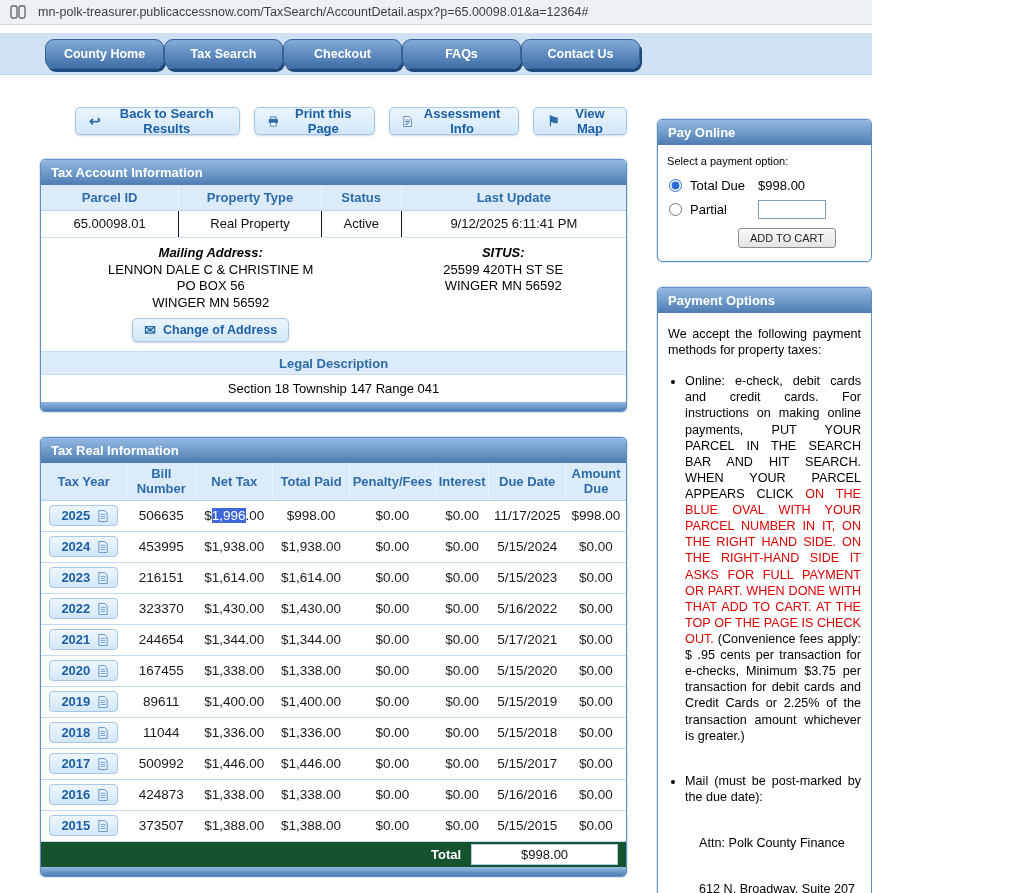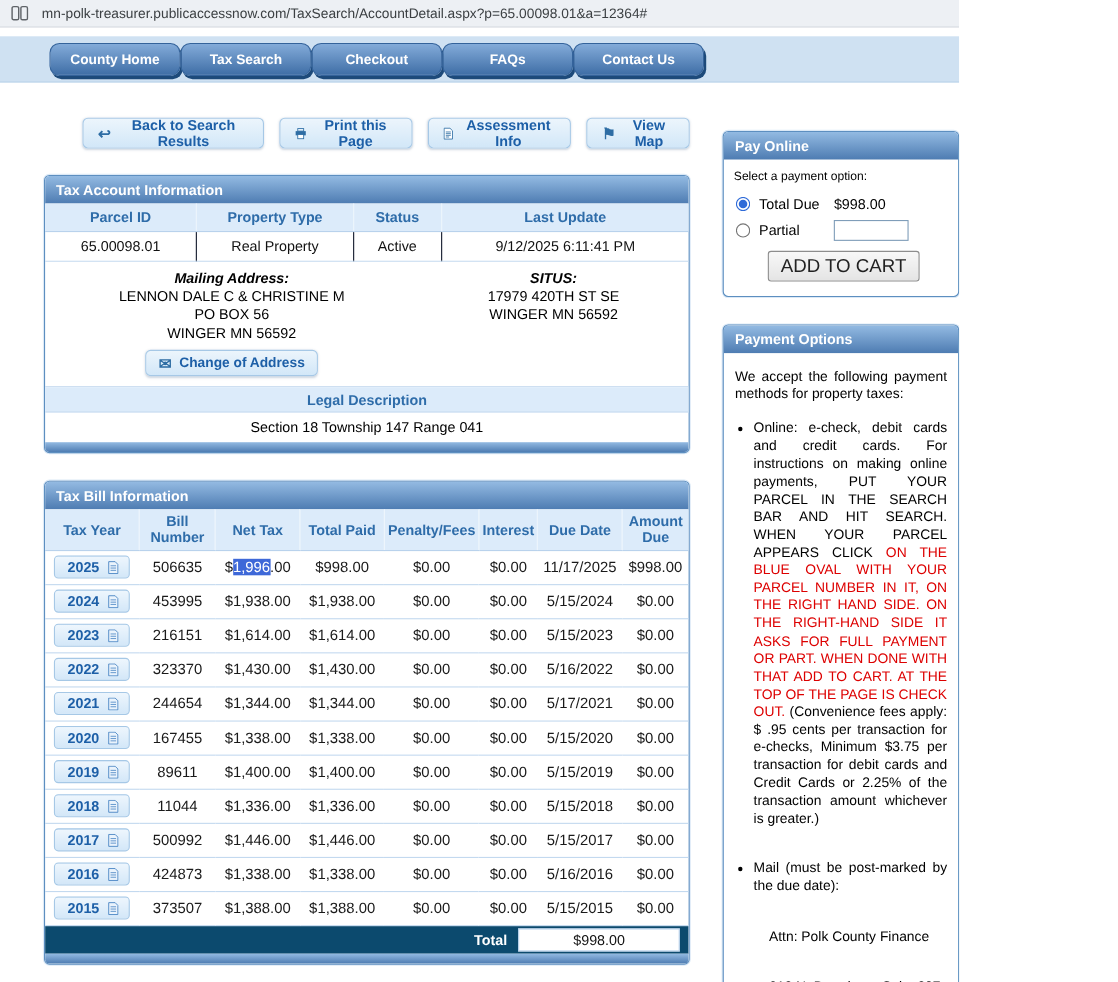--- a/index.html
+++ b/index.html
@@ -47,37 +47,37 @@
   .legal-value { text-align:center; font-size:13px; height:27px; line-height:27px; }
 
   
   .bills-table th { background:#dcebfa; color:#2e6ca9; font-size:13px; height:37px; border-bottom:1px solid #b9d2ec; border-right:1px solid #edf5fc; vertical-align:middle; padding:0 2px; }
   .bills-table th:last-child { border-right:none; }
   .bills-table td { text-align:center; font-size:13.5px; height:31px; border-bottom:1px solid #c3d9ef; color:#1a1a1a; }
   .muted { color:#98a0a8; }
 
   .year-btn { display:inline-flex; align-items:center; gap:8px; padding:2px 9px 2px 11px; background:linear-gradient(#eef6fd,#d3e7f8); border:1px solid #a6c8e6; border-radius:4px; font-weight:bold; font-size:13px; color:#1d5fa7; cursor:pointer; }
 
-  .total-row { display:flex; align-items:center; justify-content:flex-end; height:25px; background:#0c4a6e; }
+  .total-row { display:flex; align-items:center; justify-content:flex-end; height:25px; background:#14532d; }
   .total-label { color:#fff; font-weight:bold; font-size:13px; margin-right:10px; }
   .total-value { width:147px; margin-right:8px; background:#fff; border:1px solid #b2cde9; font-size:13px; text-align:center; padding:2px 0; color:#111; }
 
   .text-selection { background:#3e68d8; color:#fff; }
 
   
   .pay-panel { margin-top:12px; }
   .pay-body { padding:10px 9px 13px; }
   .pay-prompt { font-size:11px; margin-bottom:11px; color:#000; }
   .radio-row { display:flex; align-items:center; margin-bottom:7px; font-size:13px; cursor:pointer; }
   .radio-row input[type=radio] { margin:0 8px 0 2px; width:13px; height:13px; accent-color:#2f6bd8; }
   .radio-label { width:68px; }
   .radio-value { color:#000; }
   .partial-input { width:68px; height:19px; border:1px solid #7f9db9; font-size:12px; padding:0 3px; }
   .cart-row { display:flex; justify-content:flex-end; padding-right:26px; margin-top:9px; }
-  .cart-btn { font-family:inherit; font-size:17px; color:#222; background:linear-gradient(#f8f8f8,#e4e4e4); border:1px solid #8d8d8d; border-radius:3px; padding:3px 11px; cursor:pointer; }
+  .cart-btn { font-family:inherit; font-size:11px; color:#222; background:linear-gradient(#f8f8f8,#e4e4e4); border:1px solid #8d8d8d; border-radius:3px; padding:3px 11px; cursor:pointer; }
 
   
   .options-body { padding:13px 10px 20px; font-size:12.6px; line-height:1.28; color:#000; }
   .options-body .intro { margin:0 0 15px; text-align:justify; }
   .options-list { margin:0; padding-left:17px; }
   .options-list li { margin-bottom:29px; text-align:justify; }
   .red { color:#dd0000; }
   .mail-line { margin:30px 0 0 14px; text-align:left; }
 </style>
 </head>
@@ -167,32 +167,32 @@
             <div class="addr-line">WINGER MN 56592</div>
             <div class="addr-btn-row">
               <button class="tool-btn small">
                 <span class="glyph-icon">✉</span>
                 <span>Change of Address</span>
               </button>
             </div>
           </div>
           <div class="addr-col situs">
             <div class="addr-label">SITUS:</div>
-            <div class="addr-line">17979 420TH ST SE</div>
+            <div class="addr-line">25599 420TH ST SE</div>
             <div class="addr-line">WINGER MN 56592</div>
           </div>
         </div>
         <div class="legal-band">Legal Description</div>
         <div class="legal-value">Section 18 Township 147 Range 041</div>
         <div class="panel-footer"></div>
       </div>
 
       <div class="panel">
         <div class="panel-header">
-          <span>Tax Bill Information</span>
+          <span>Tax Real Information</span>
         </div>
         <table class="bills-table">
           <colgroup>
             <col style="width:104px">
               <col style="width:88px">
               <col style="width:95px">
               <col style="width:95px">
             <col style="width:88px">
               <col style="width:55px">
               <col style="width:87px">

